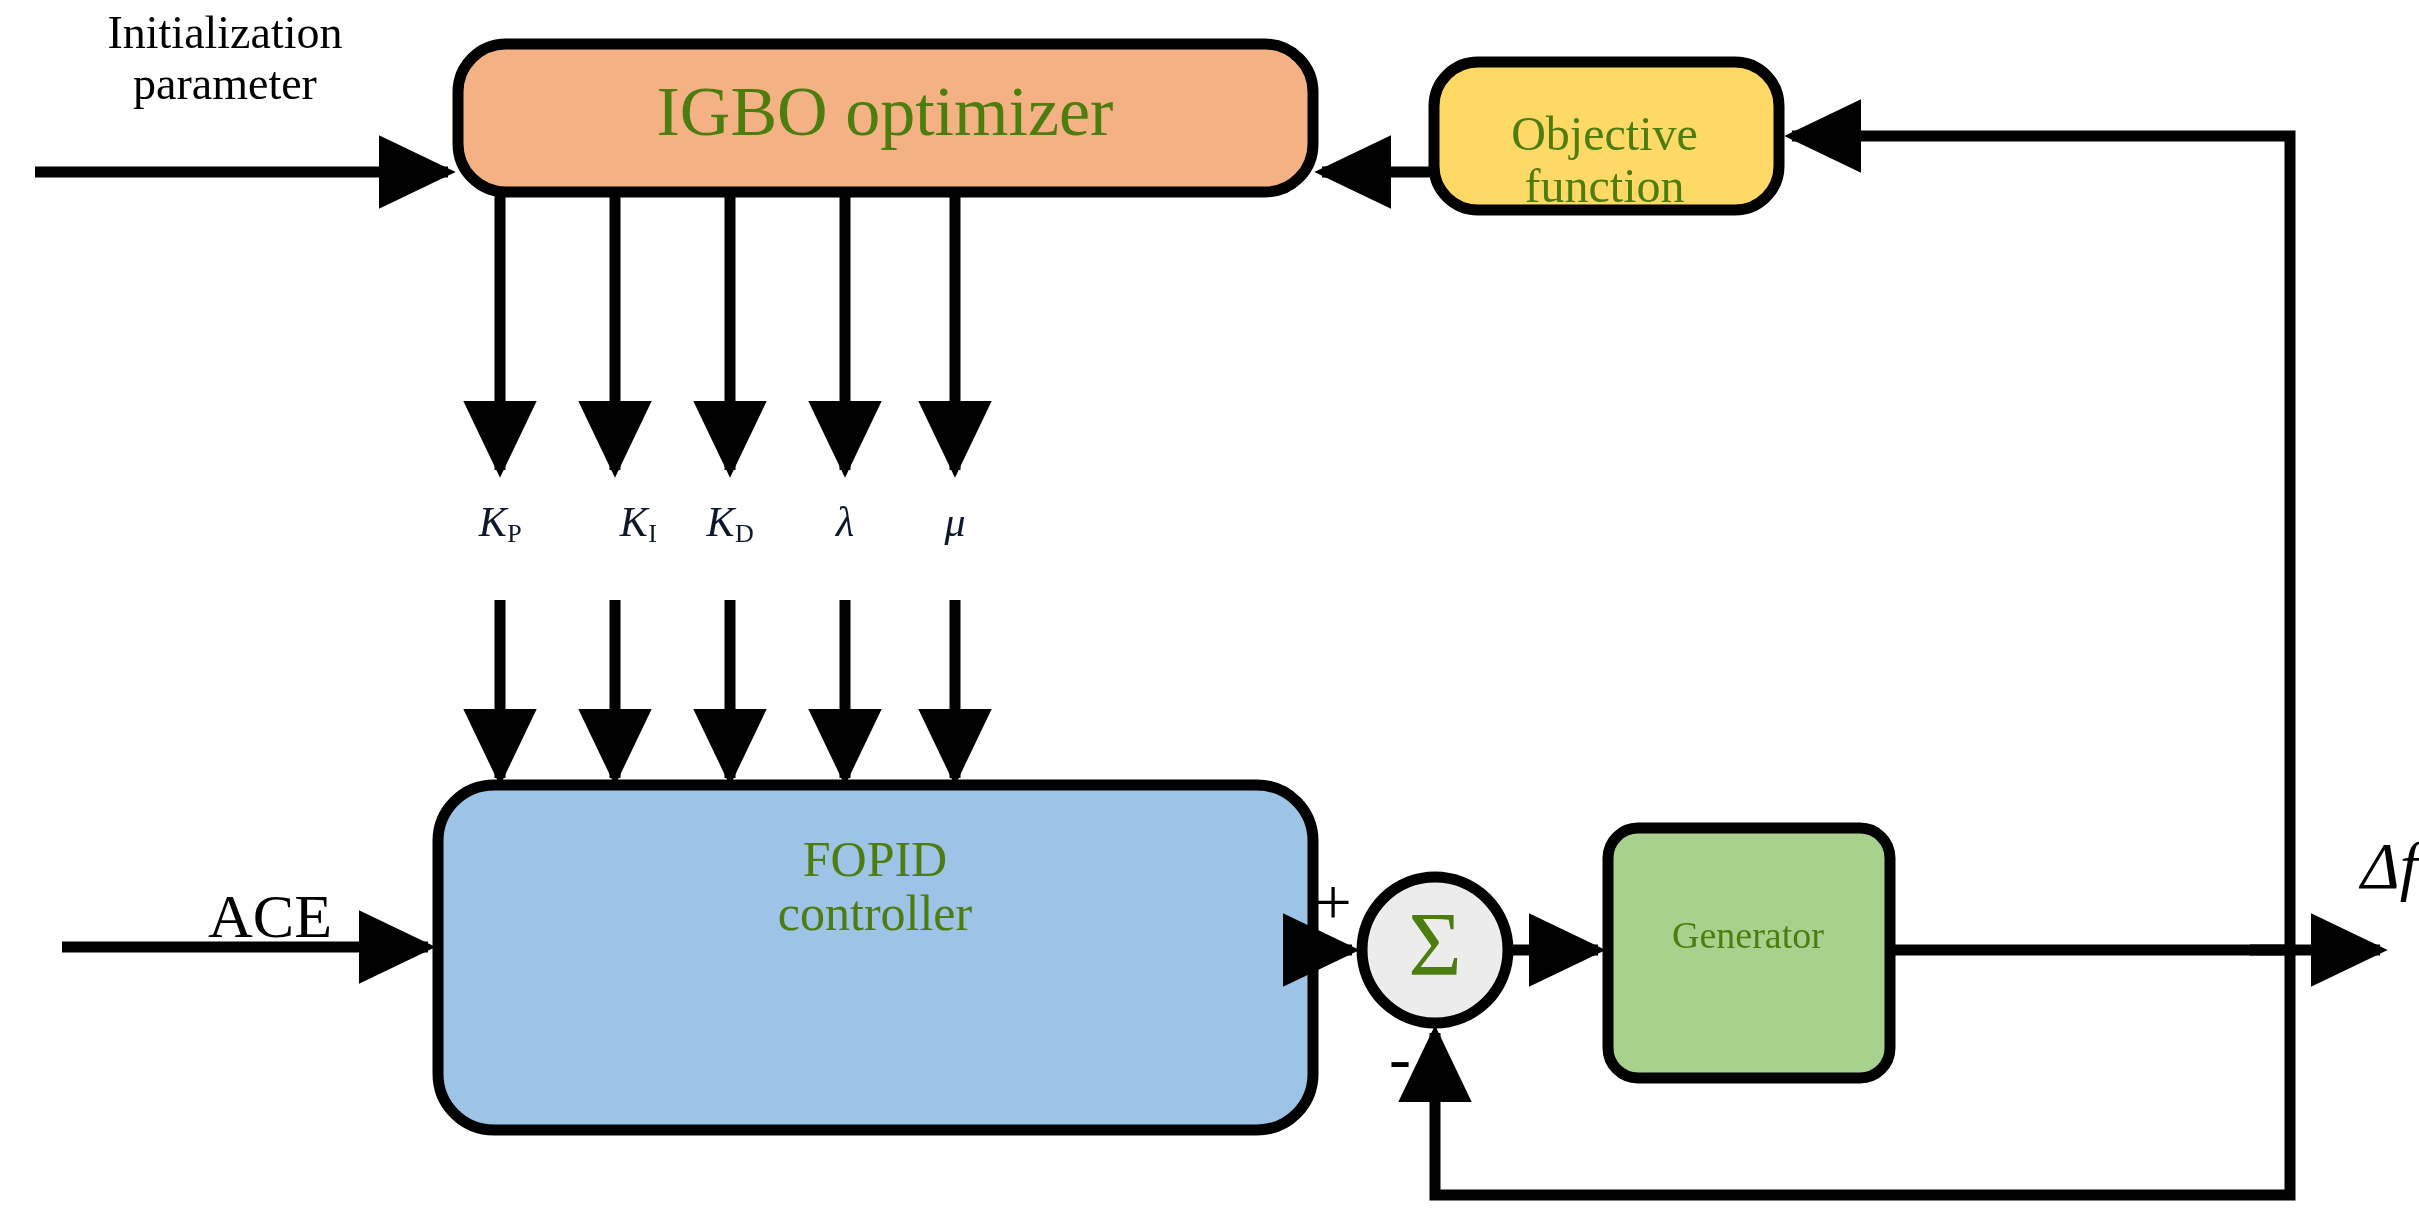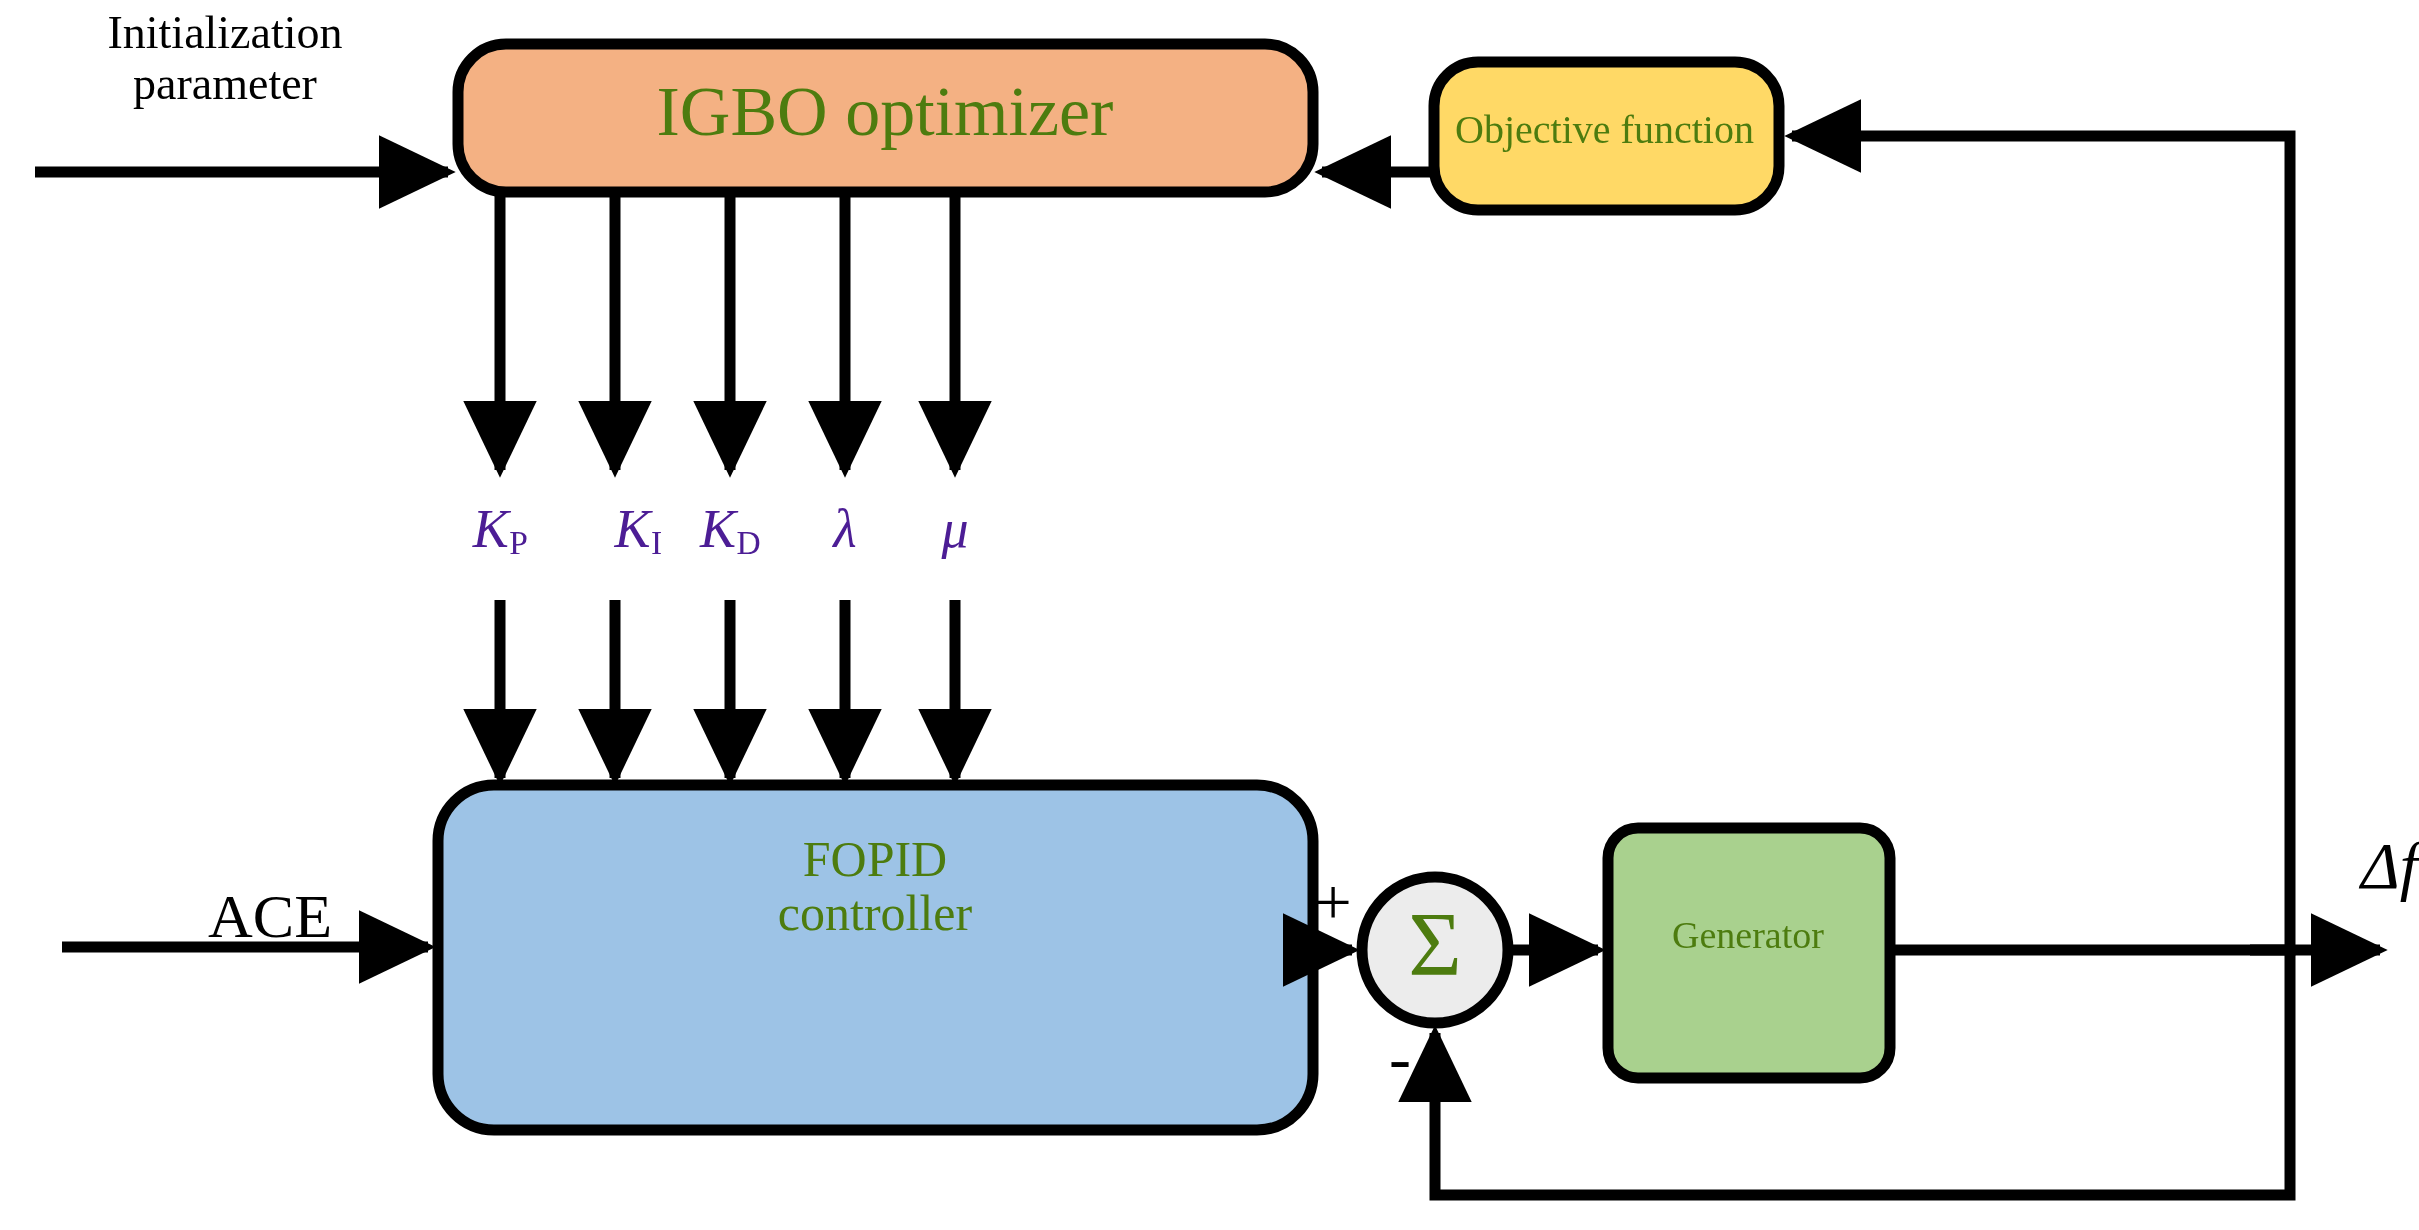--- a/index.html
+++ b/index.html
@@ -69,43 +69,43 @@
     left: 1370px;
     top: 1022px;
     width: 60px;
     font-size: 66px;
   }
   .param-label {
     position: absolute;
     top: 498px;
     width: 160px;
     text-align: center;
-    font-size: 54px;
+    font-size: 42px;
     font-style: italic;
-    color: #4c1d95;
+    color: #0f172a;
   }
   .param-label sub {
     font-size: 0.62em;
     font-style: normal;
     vertical-align: baseline;
     position: relative;
     top: 0.22em;
     left: 0.02em;
   }
   .box-text-igbo {
     left: 460px;
     top: 74px;
     width: 850px;
     font-size: 70px;
   }
   .box-text-obj {
     left: 1432px;
     top: 108px;
     width: 345px;
-    font-size: 40px;
+    font-size: 48px;
   }
   .box-text-fopid {
     left: 440px;
     top: 832px;
     width: 870px;
     font-size: 50px;
   }
   .box-text-gen {
     left: 1608px;
     top: 915px;

